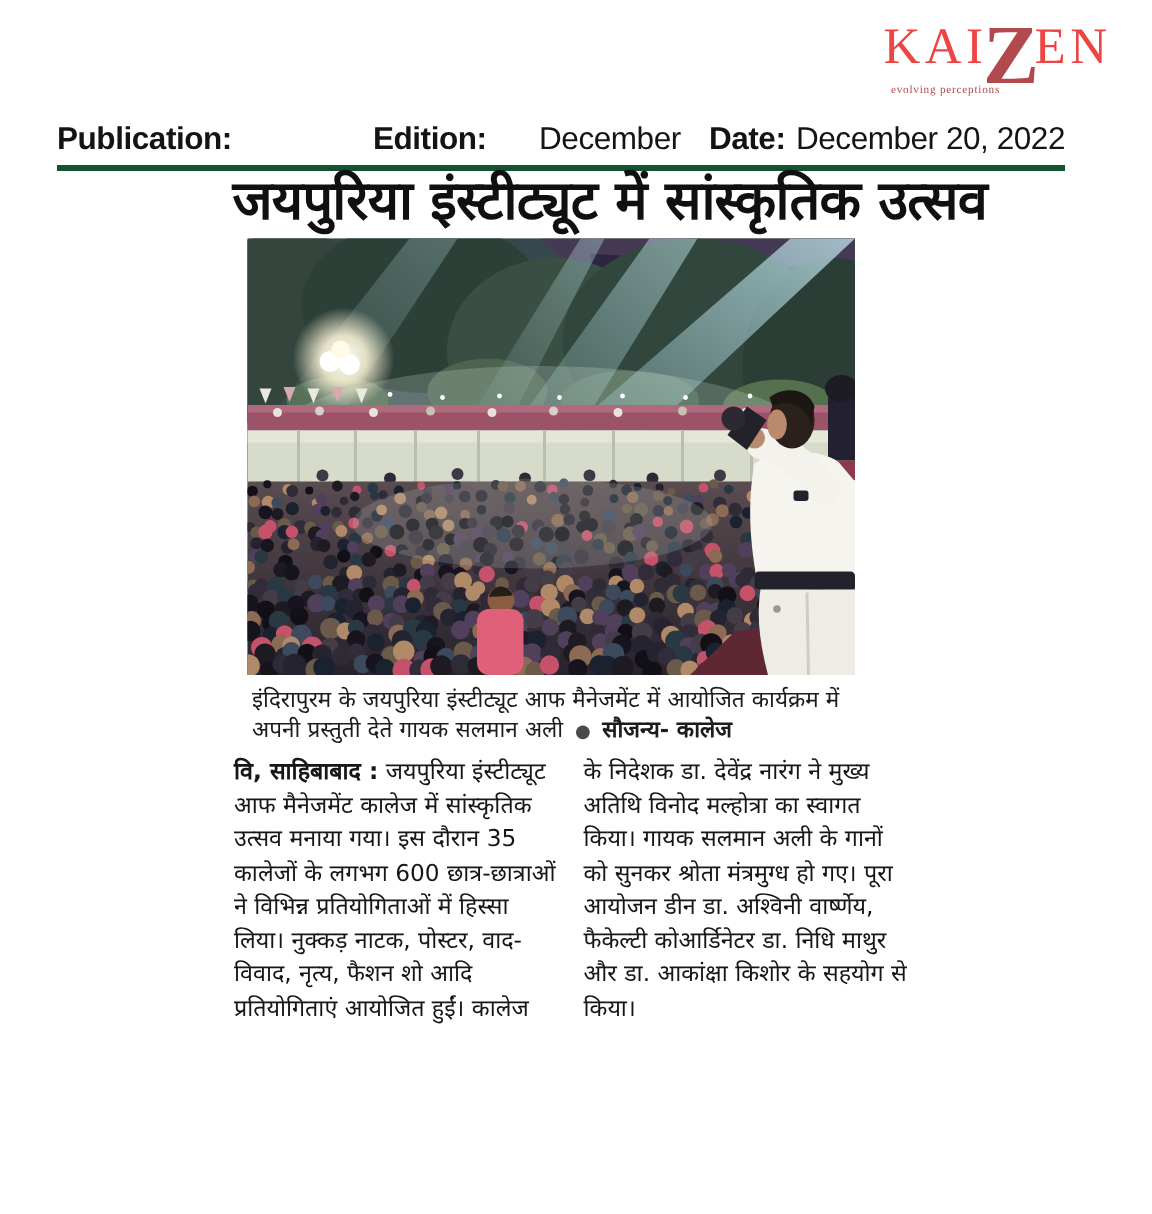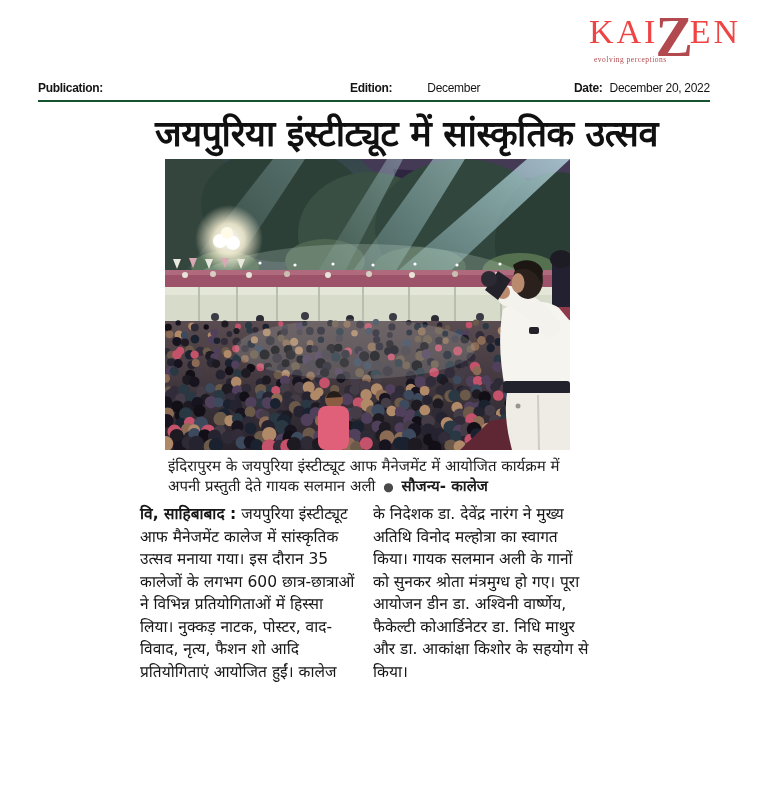--- a/index.html
+++ b/index.html
@@ -19,22 +19,22 @@
     font-size:56px;color:#b2494f;line-height:.8;margin:0 -3px;
     transform:translateY(5px);font-weight:bold;
   }
   .logo-tagline{
     position:absolute;left:4px;bottom:4px;font-size:7.5px;color:#b2494f;
     letter-spacing:.5px;font-family:"Liberation Serif",serif;
   }
   
   .meta-line{
     position:absolute;top:81px;left:38px;width:672px;
-    font-family:"Liberation Sans",sans-serif;font-size:12px;
-    border-bottom:2px solid #14532d;padding-bottom:5px;
+    font-family:"Liberation Sans",sans-serif;font-size:21px;
+    border-bottom:4px solid #14532d;padding-bottom:5px;
     display:flex;letter-spacing:-0.3px;
   }
   .meta-group{display:flex;white-space:nowrap;}
   .meta-group.g1{width:312px;}
   .meta-group.g2{width:180px;gap:28px;}
   .meta-group.g3{flex:1;margin-left:44px;}
   .meta-label{font-weight:bold;margin-right:7px;}
   
   .headline{
     position:absolute;left:155px;top:108px;width:460px;
@@ -46,21 +46,21 @@
   .photo svg{display:block;}
   
   .caption{
     position:absolute;left:168px;top:456px;width:424px;
     font-size:15px;line-height:20px;color:#1c1c1c;
   }
   .caption .bullet{color:#4a4a4a;font-size:12px;margin:0 3px;}
   .caption b{font-weight:bold;}
   
   .columns{
-    position:absolute;left:140px;top:503px;width:452px;
+    position:absolute;left:156px;top:503px;width:452px;
     display:flex;gap:14px;
     font-size:15.5px;line-height:22.5px;color:#161616;
   }
   .col{width:219px;}
   .col b{font-weight:bold;}
 </style>
 </head>
 <body>
 
 <div class="logo">

